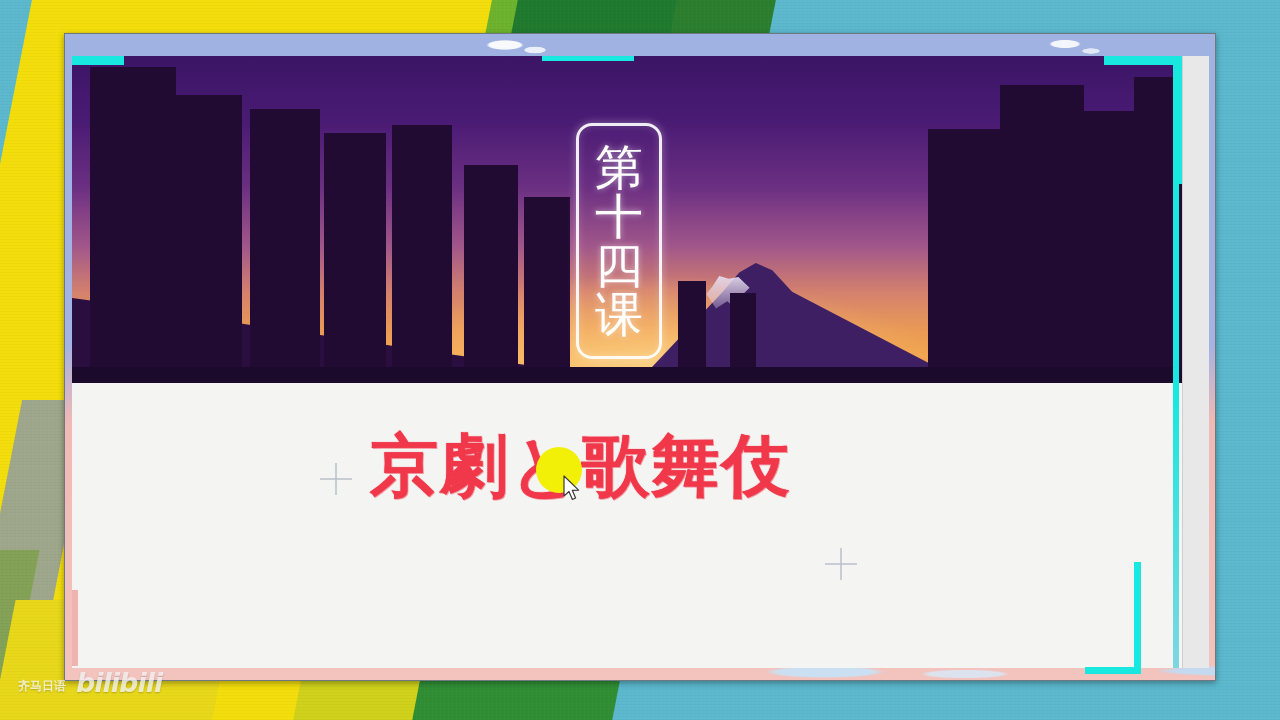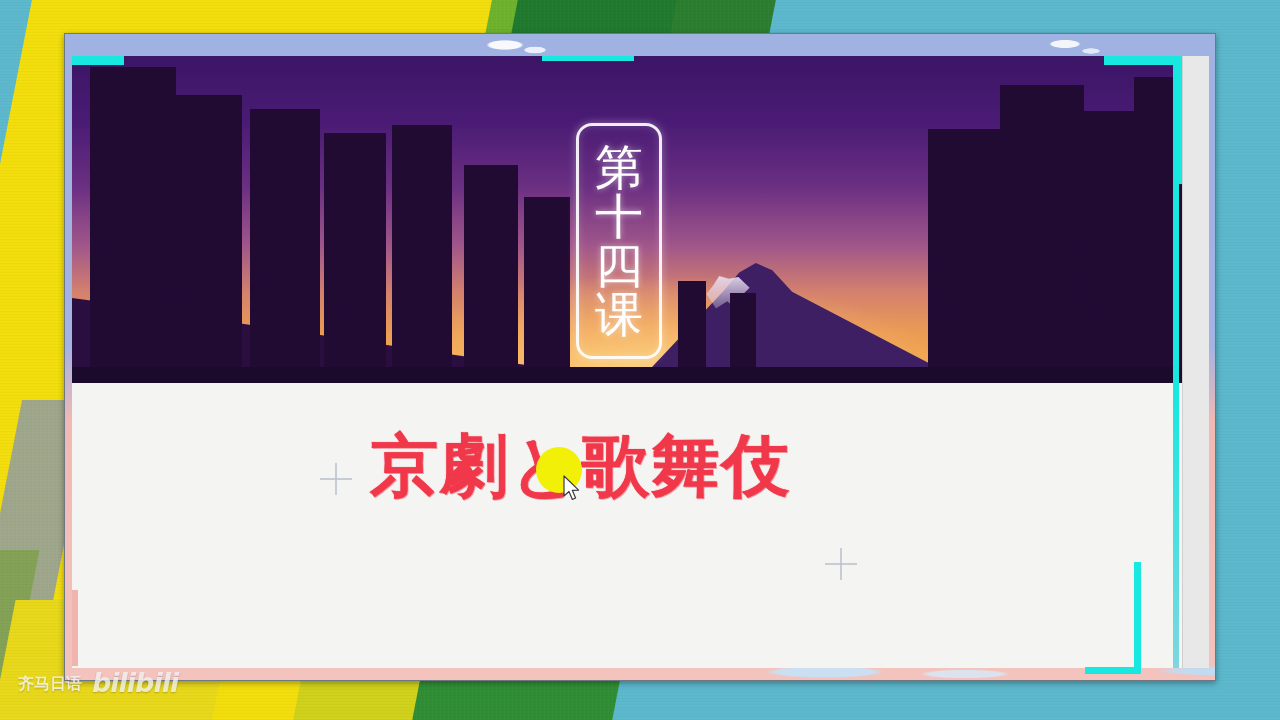--- a/index.html
+++ b/index.html
@@ -279,21 +279,21 @@
 
   
   #watermark {
     position:absolute; left:18px; top:664px;
     display:flex; align-items:flex-end; gap:10px;
     z-index:40;
     opacity:.78;
   }
   #wm-cn {
     font-family:"DejaVu Sans", sans-serif;
-    font-size:16px; color:#f6f6f6; font-weight:600;
+    font-size:12px; color:#f6f6f6; font-weight:600;
     text-shadow:0 1px 2px rgba(0,0,0,.28);
   }
   #wm-bili {
     font-family:"DejaVu Sans", sans-serif;
     font-size:27px; color:#f2f2f2; font-weight:700;
     font-style:italic;
     letter-spacing:-1px;
     text-shadow:0 1px 2px rgba(0,0,0,.28);
     transform:translateY(3px);
   }

